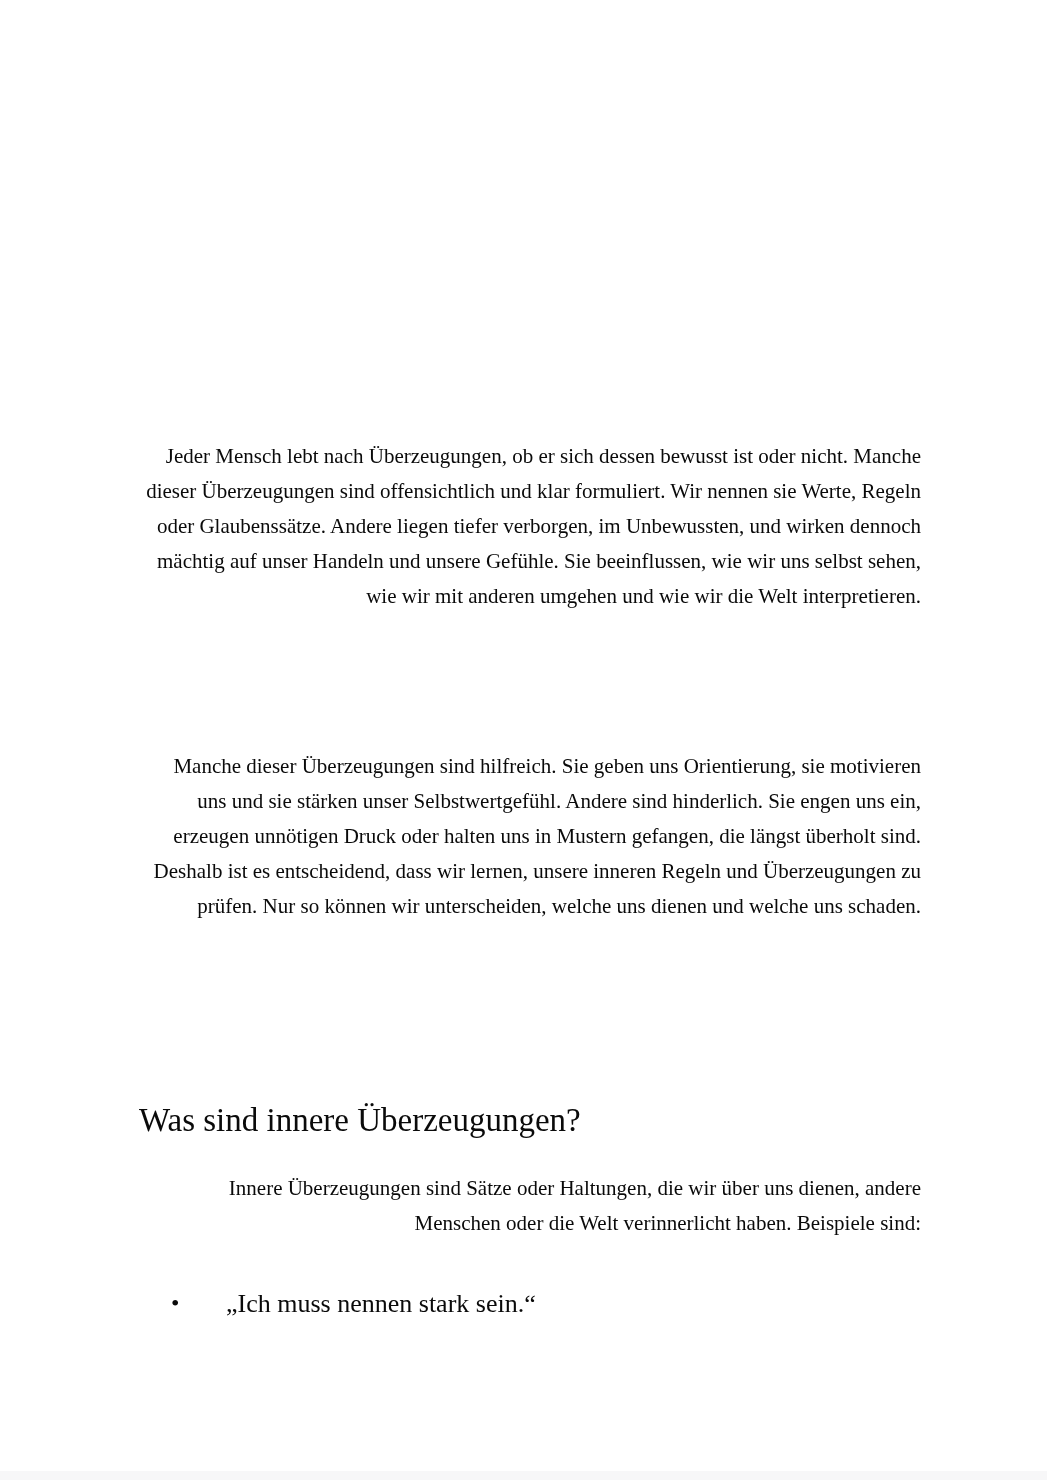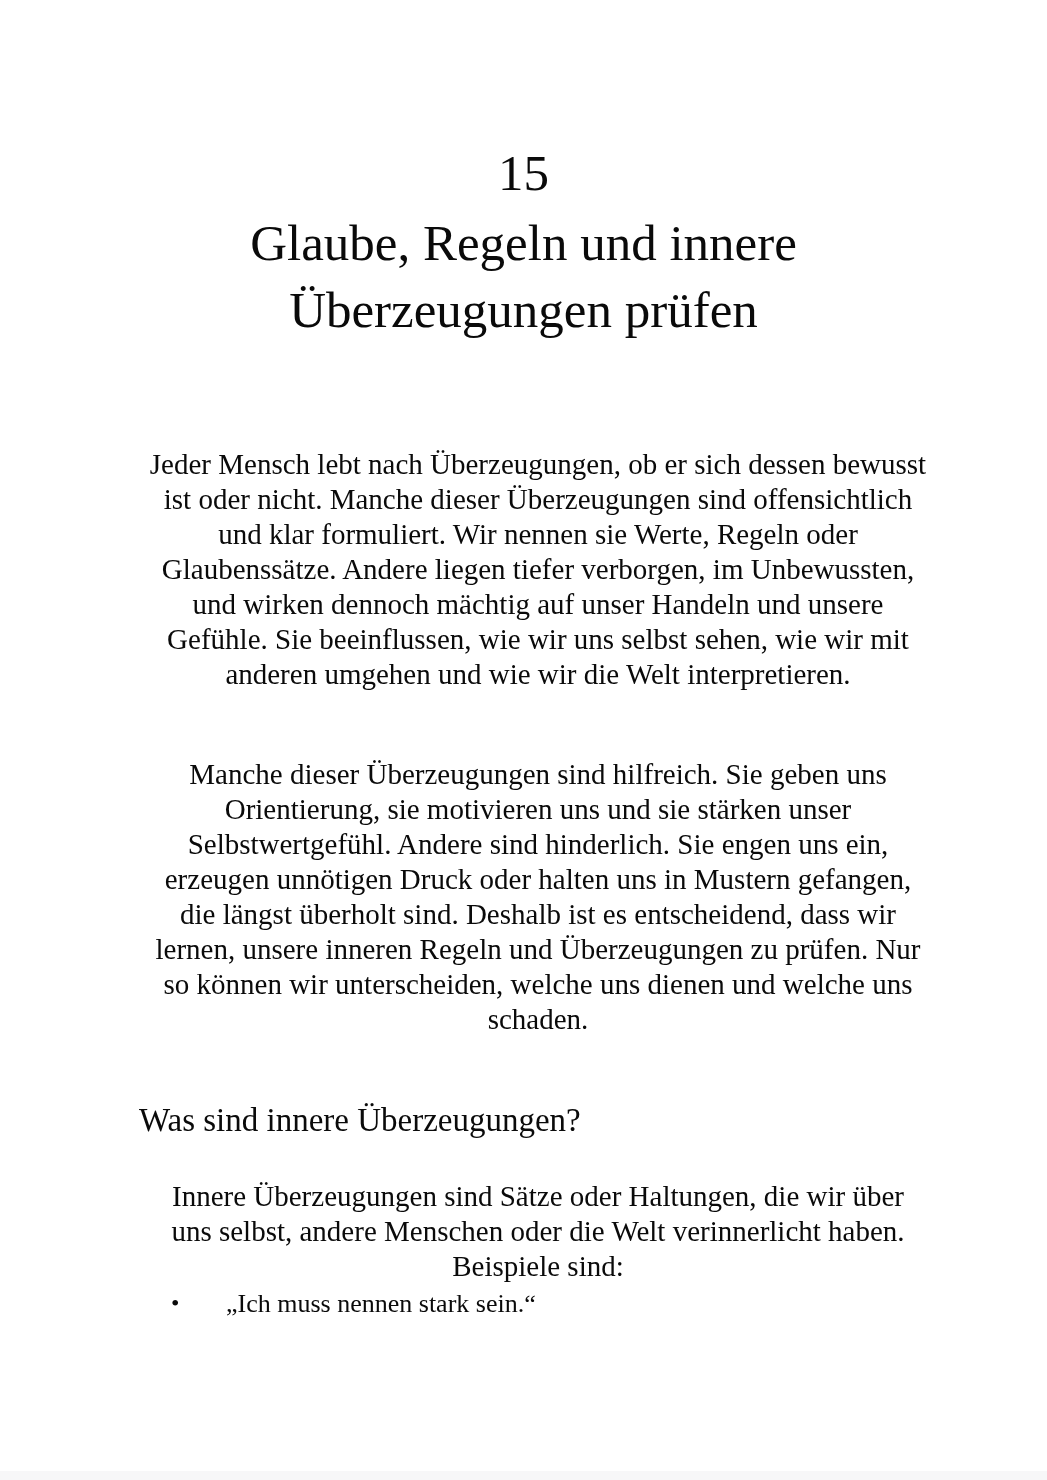--- a/index.html
+++ b/index.html
@@ -29,25 +29,25 @@
   .chapter-number {
     display: block;
   }
   .chapter-title {
     display: block;
     width: 680px;
     margin: 3px auto 0 auto;
   }
   .body-block {
     position: absolute;
-    left: 149px;
+    left: 143px;
     width: 778px;
-    font-size: 29px;
+    font-size: 21px;
     line-height: 35px;
-    text-align: center;
+    text-align: right;
   }
   .para-1 { top: 418px; }
   .para-2 { top: 728px; font-family: Liberation Serif, serif; }
   .section-heading {
     position: absolute;
     left: 139px;
     width: 778px;
     top: 1072px;
     font-size: 33px;
     line-height: 42px;
@@ -83,32 +83,28 @@
     width: 100%;
     height: 9px;
     background: #f7f7f8;
   }
 </style>
 </head>
 <body>
 
 <div class="page">
 
-  <div class="chapter-head">
-    <span class="chapter-number">15</span>
-    <span class="chapter-title">Glaube, Regeln und innere Überzeugungen prüfen</span>
-  </div>
 
   <p class="body-block para-1">Jeder Mensch lebt nach Überzeugungen, ob er sich dessen bewusst ist oder nicht. Manche dieser Überzeugungen sind offensichtlich und klar formuliert. Wir nennen sie Werte, Regeln oder Glaubenssätze. Andere liegen tiefer verborgen, im Unbewussten, und wirken dennoch mächtig auf unser Handeln und unsere Gefühle. Sie beeinflussen, wie wir uns selbst sehen, wie wir mit anderen umgehen und wie wir die Welt interpretieren.</p>
 
   <p class="body-block para-2">Manche dieser Überzeugungen sind hilfreich. Sie geben uns Orientierung, sie motivieren uns und sie stärken unser Selbstwertgefühl. Andere sind hinderlich. Sie engen uns ein, erzeugen unnötigen Druck oder halten uns in Mustern gefangen, die längst überholt sind. Deshalb ist es entscheidend, dass wir lernen, unsere inneren Regeln und Überzeugungen zu prüfen. Nur so können wir unterscheiden, welche uns dienen und welche uns schaden.</p>
 
   <h2 class="section-heading">Was sind innere Überzeugungen?</h2>
 
-  <p class="body-block para-3">Innere Überzeugungen sind Sätze oder Haltungen, die wir über uns selbst, andere Menschen oder die Welt verinnerlicht haben. Beispiele sind:</p>
+  <p class="body-block para-3">Innere Überzeugungen sind Sätze oder Haltungen, die wir über uns dienen, andere Menschen oder die Welt verinnerlicht haben. Beispiele sind:</p>
 
   <div class="bullet-list">
     <div class="bullet-row">
       <span class="bullet-dot">•</span>
       <span class="bullet-text">„Ich muss nennen stark sein.“</span>
     </div>
   </div>
 
   <div class="page-bottom-edge"></div>
 

